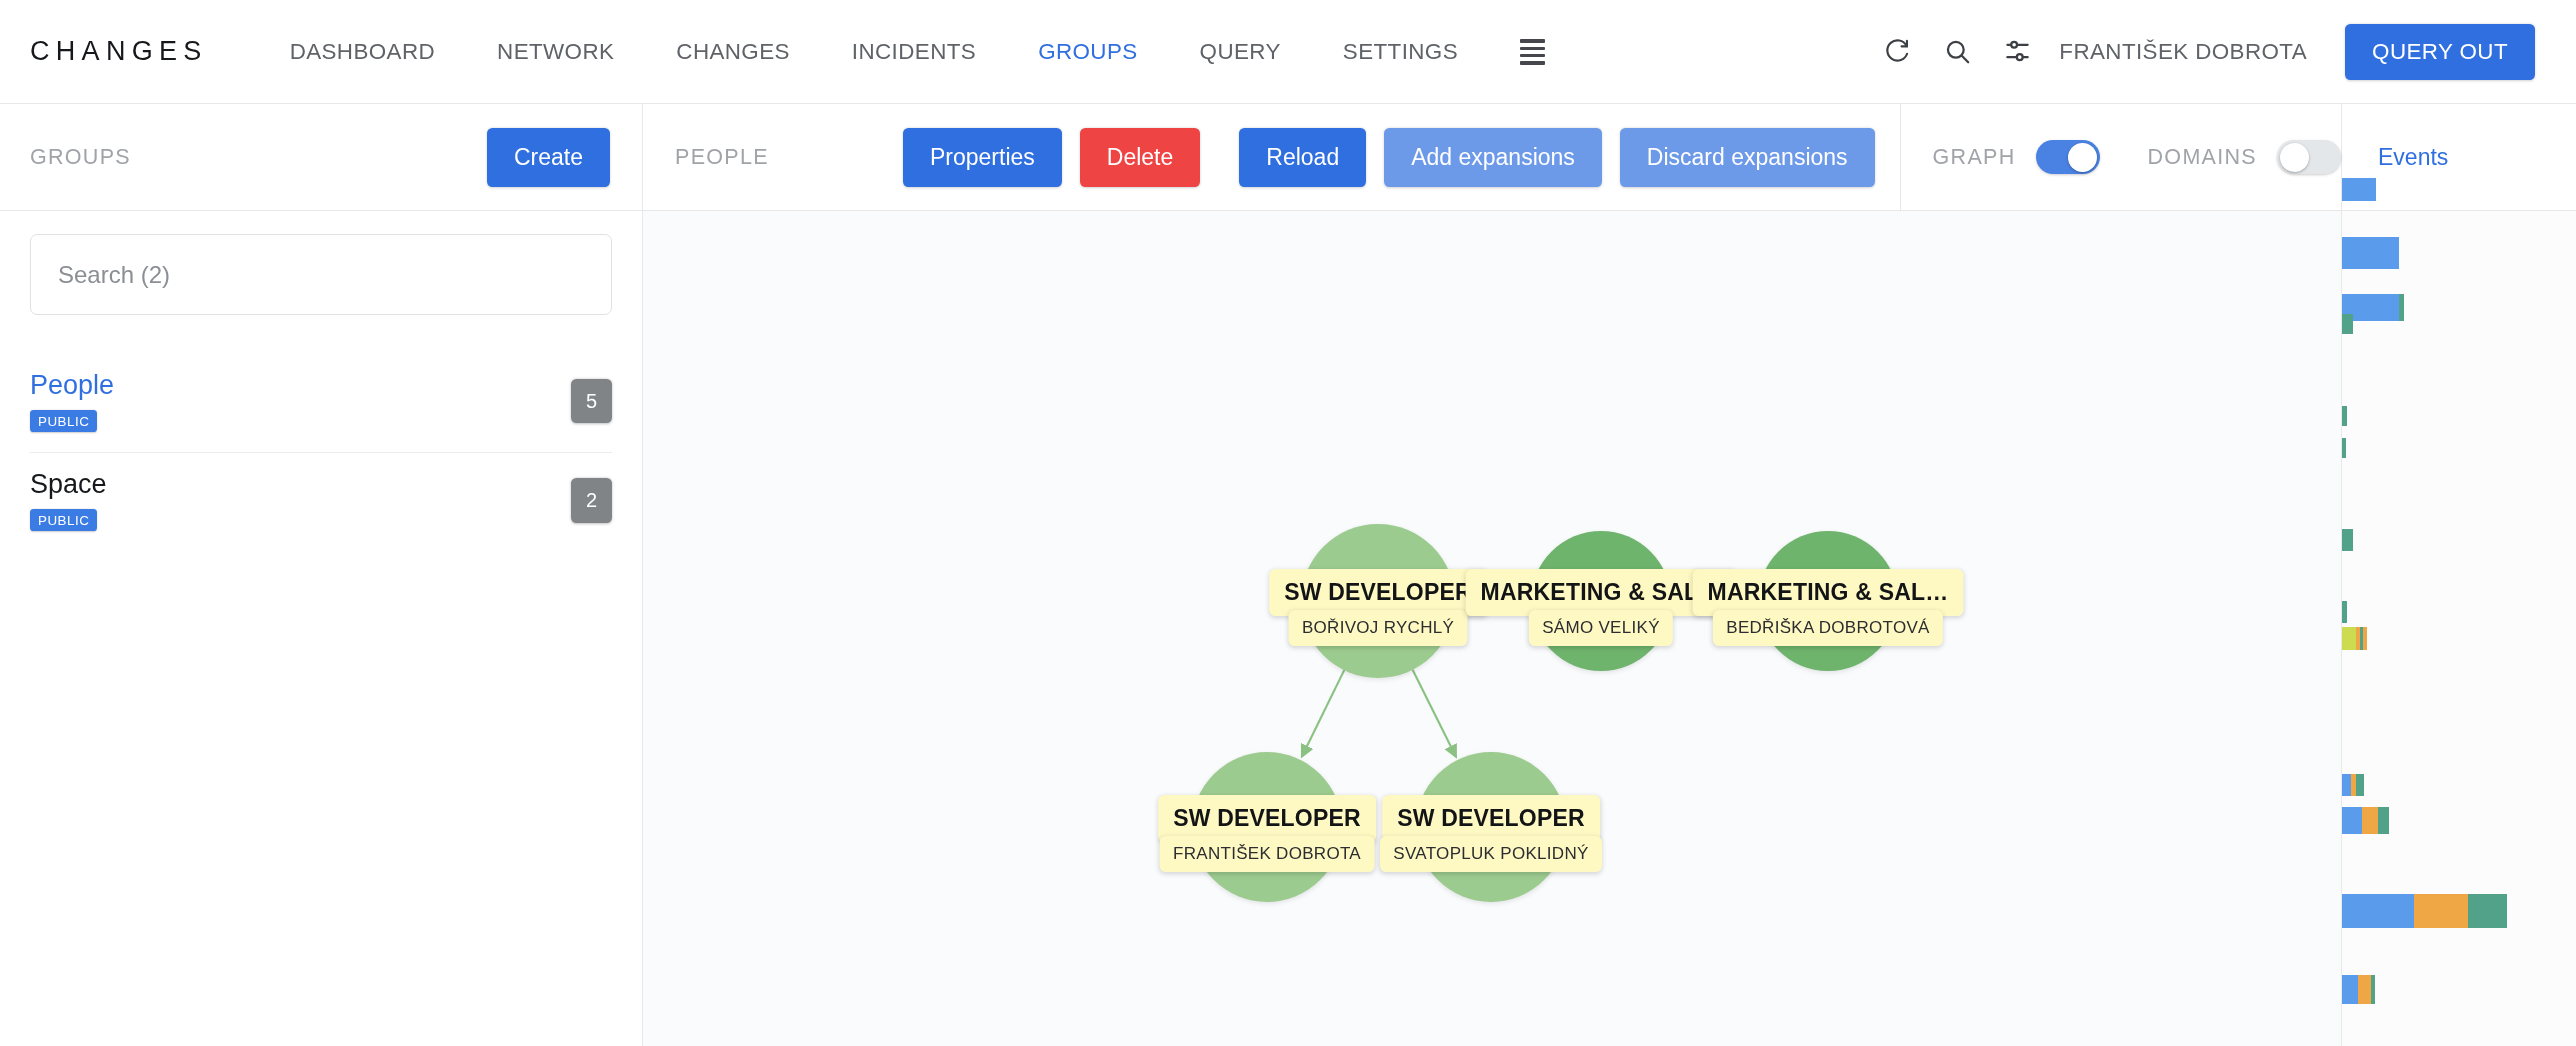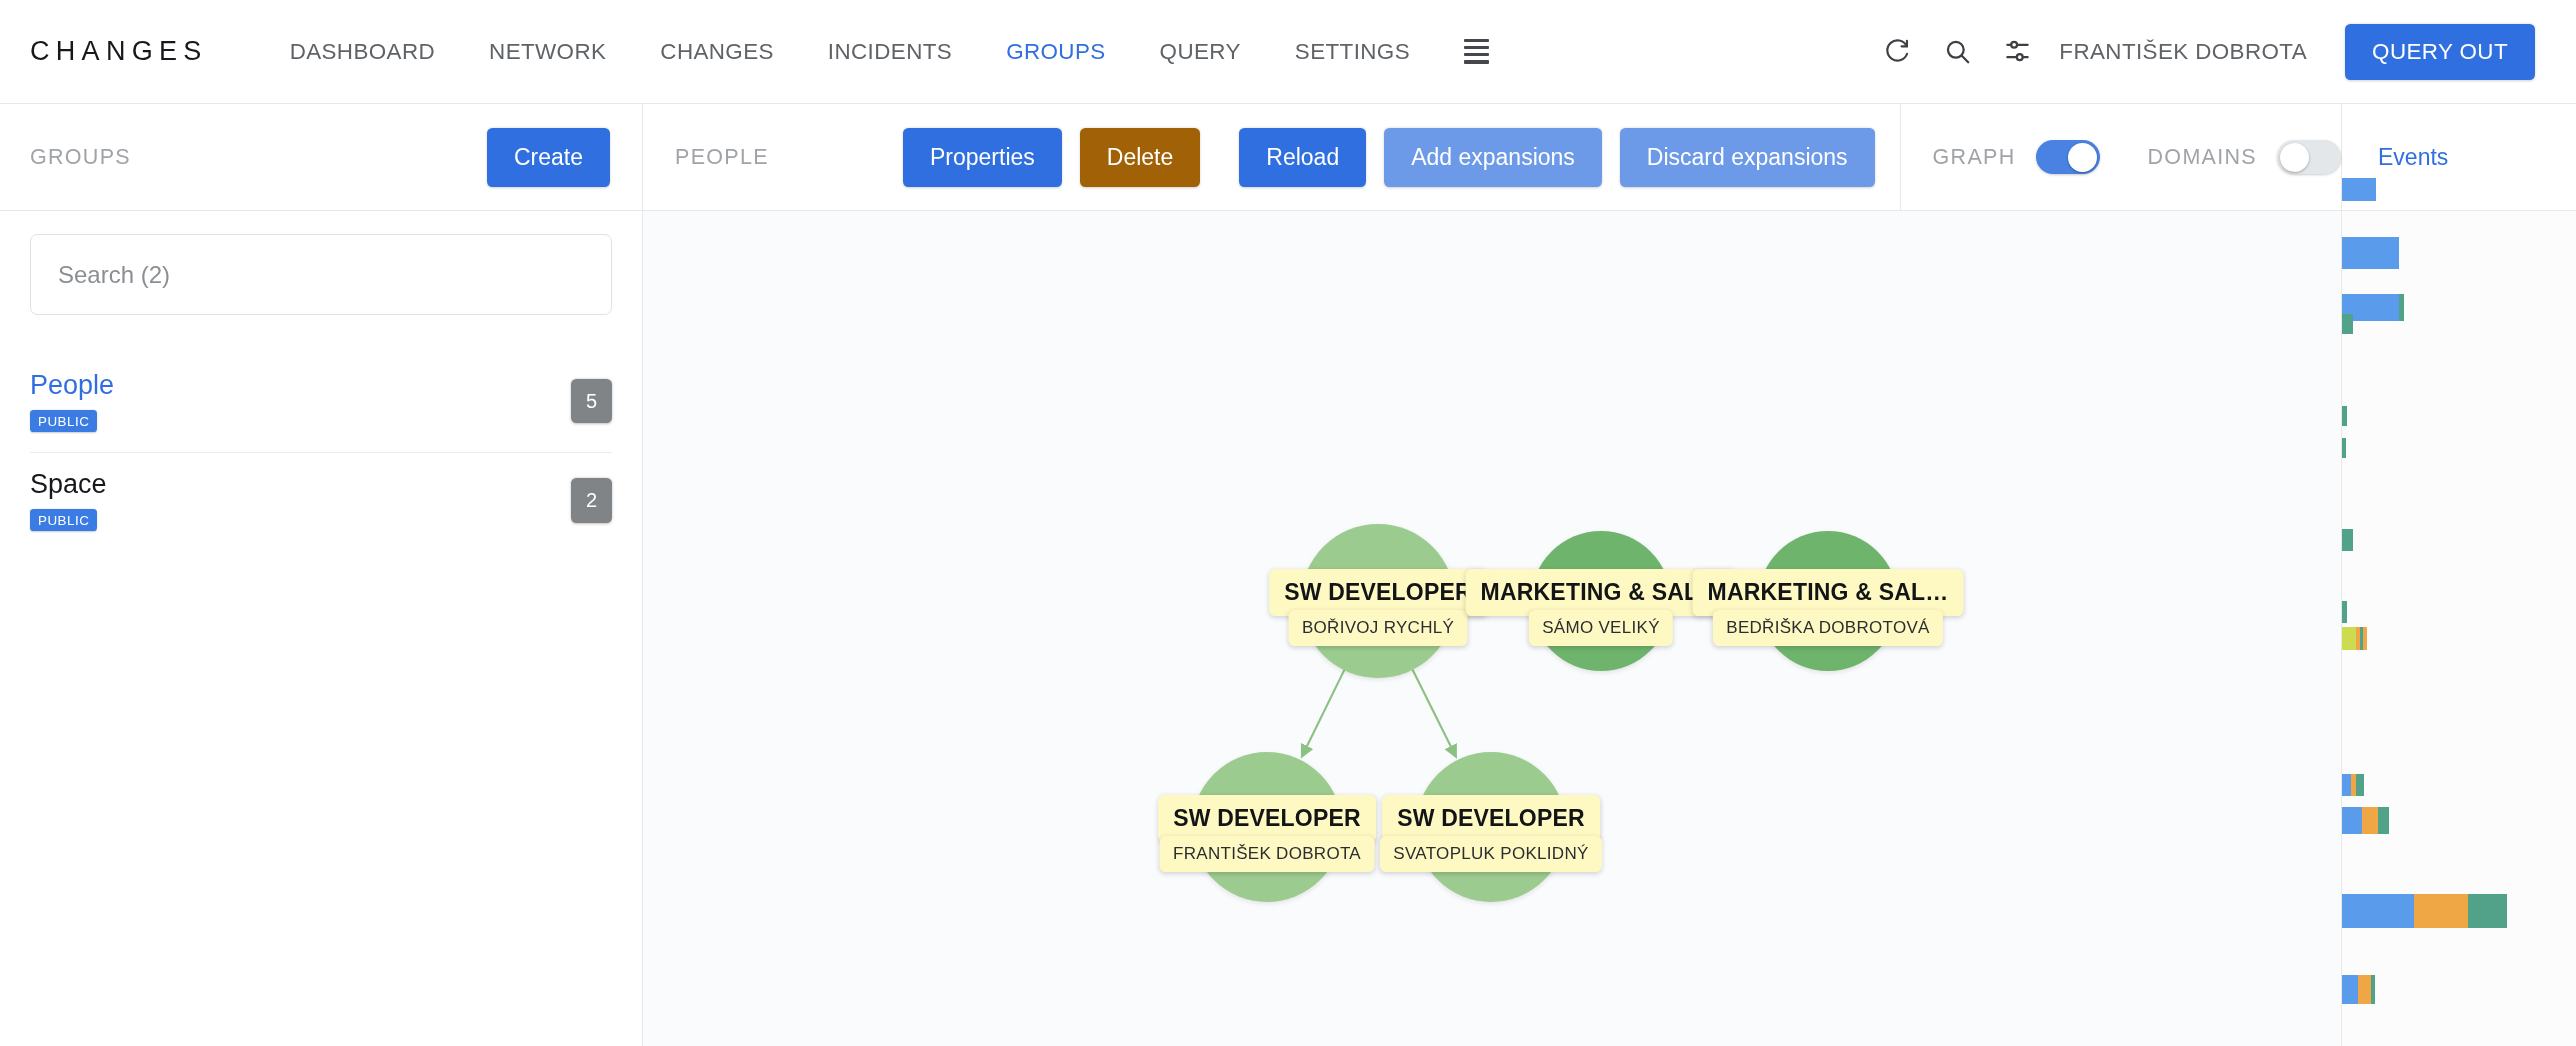--- a/index.html
+++ b/index.html
@@ -16,21 +16,21 @@
     height: 104px; flex: 0 0 104px;
     background: #ffffff;
     border-bottom: 0.9px solid #e8e8e8;
     display: flex; align-items: center;
     padding: 0 41px 0 30px;
   }
   .logo {
     font-size: 27px; letter-spacing: 6.3px; color: #16181c;
     font-weight: 400; margin-right: 59px; white-space: nowrap;
   }
-  .navlinks { display: flex; align-items: flex-start; gap: 8px; }
+  .navlinks { display: flex; align-items: flex-end; gap: 16px; }
   .navlink {
     font-size: 22.4px; color: #5f6368; letter-spacing: 0.4px;
     padding: 0 23px; cursor: pointer; white-space: nowrap;
   }
   .navlink.active { color: #2f6fe0; }
   .hamburger { padding: 0 23px; display: flex; flex-direction: column; gap: 3.6px; cursor: pointer; }
   .hamburger i { display: block; width: 25px; height: 3.6px; background: #45474c; border-radius: 0.9px; }
 
   .navspacer { flex: 1 1 auto; }
   .navicons { display: flex; align-items: center; gap: 30px; }
@@ -60,21 +60,21 @@
   .sb-title { font-size: 21.5px; color: #a0a3a8; letter-spacing: 1.3px; }
   .grow { flex: 1 1 auto; }
 
   .btn {
     border: none; border-radius: 5.4px; color: #fff;
     font-size: 23px; padding: 16px 27px; cursor: pointer;
     font-family: "Liberation Sans", sans-serif; white-space: nowrap;
     box-shadow: 0 0.9px 2.7px rgba(0,0,0,0.18);
   }
   .btn-blue { background: #2f6fe0; }
-  .btn-red  { background: #a16207; }
+  .btn-red  { background: #ef4444; }
   .btn-lightblue { background: #6d9ae8; }
   .btn + .btn { margin-left: 18px; }
 
   .group-mid-right { display: flex; align-items: center; }
 
   .toggle-wrap { display: flex; align-items: center; }
   .toggle-label { font-size: 21.5px; color: #a0a3a8; letter-spacing: 1.3px; margin-right: 20px; }
   .toggle {
     width: 64px; height: 34px; border-radius: 17px; position: relative; cursor: pointer;
     box-shadow: 0 0.9px 2.7px rgba(0,0,0,0.2);

